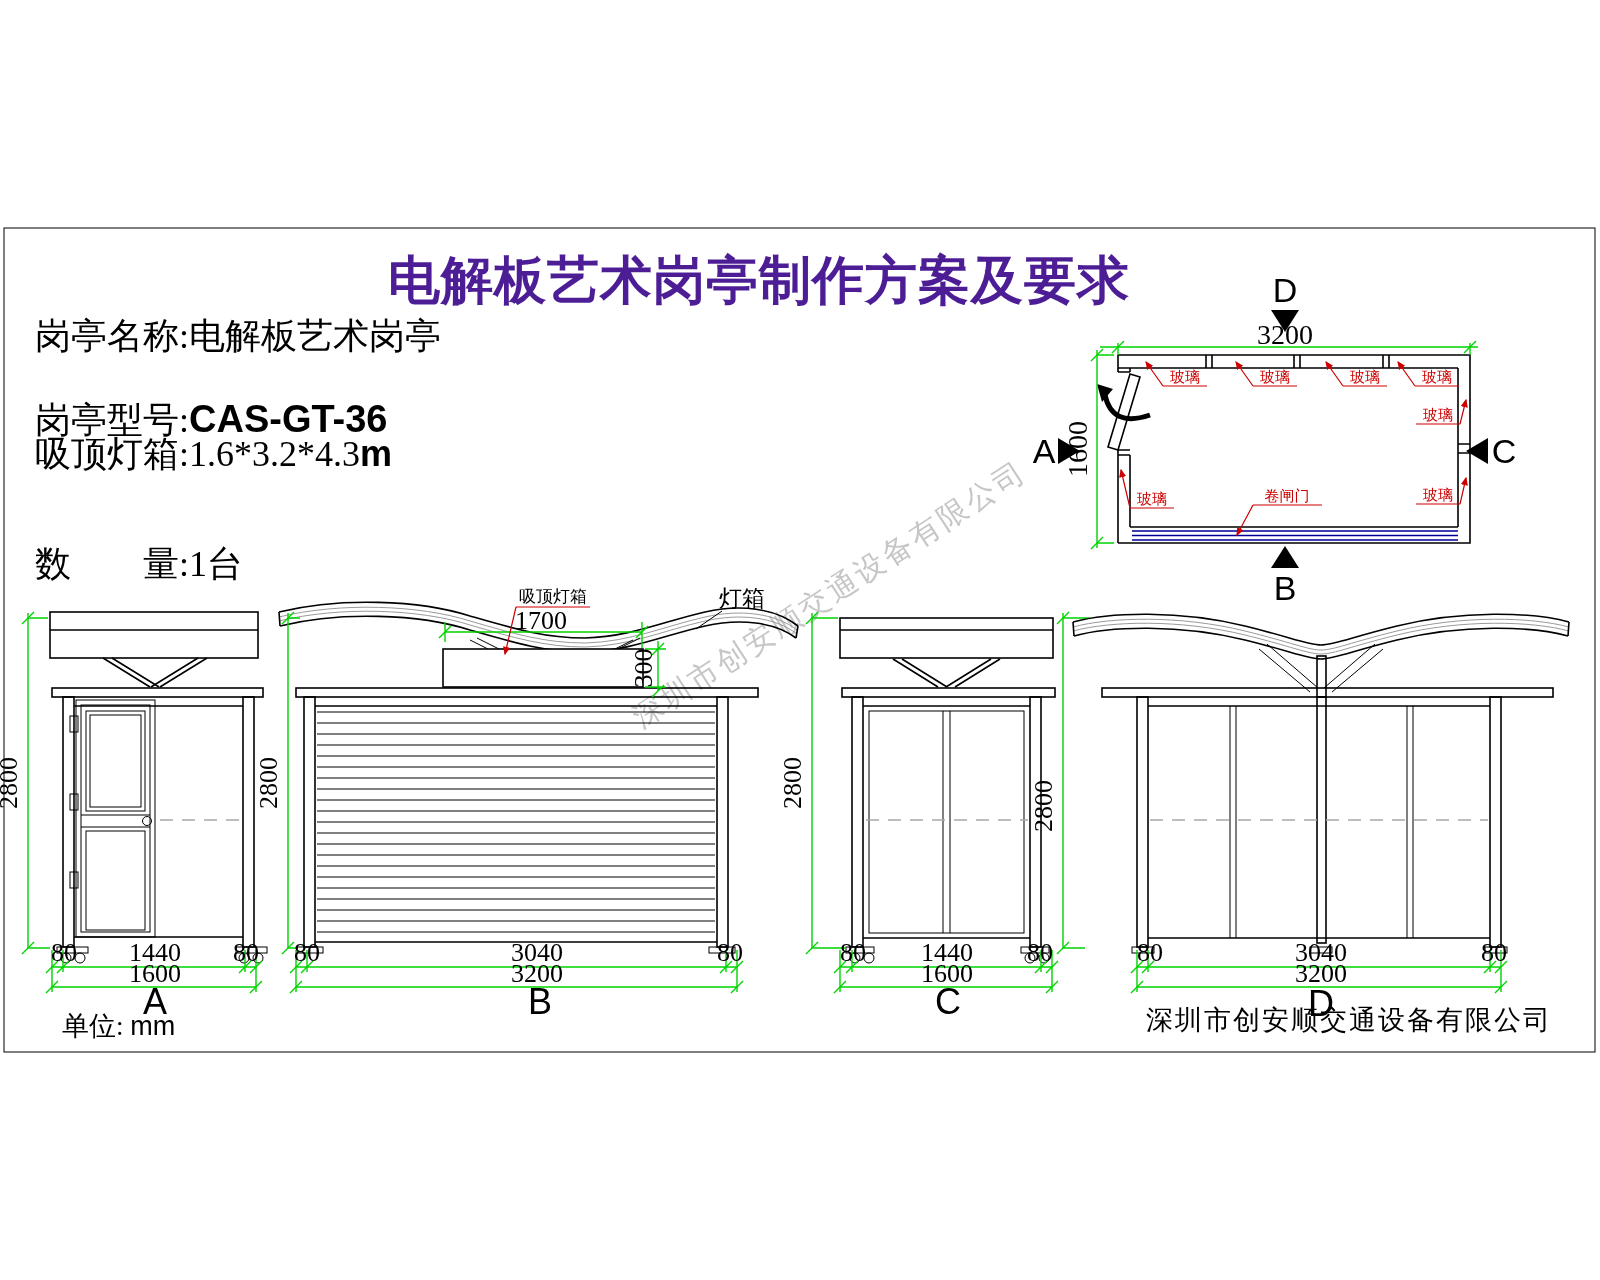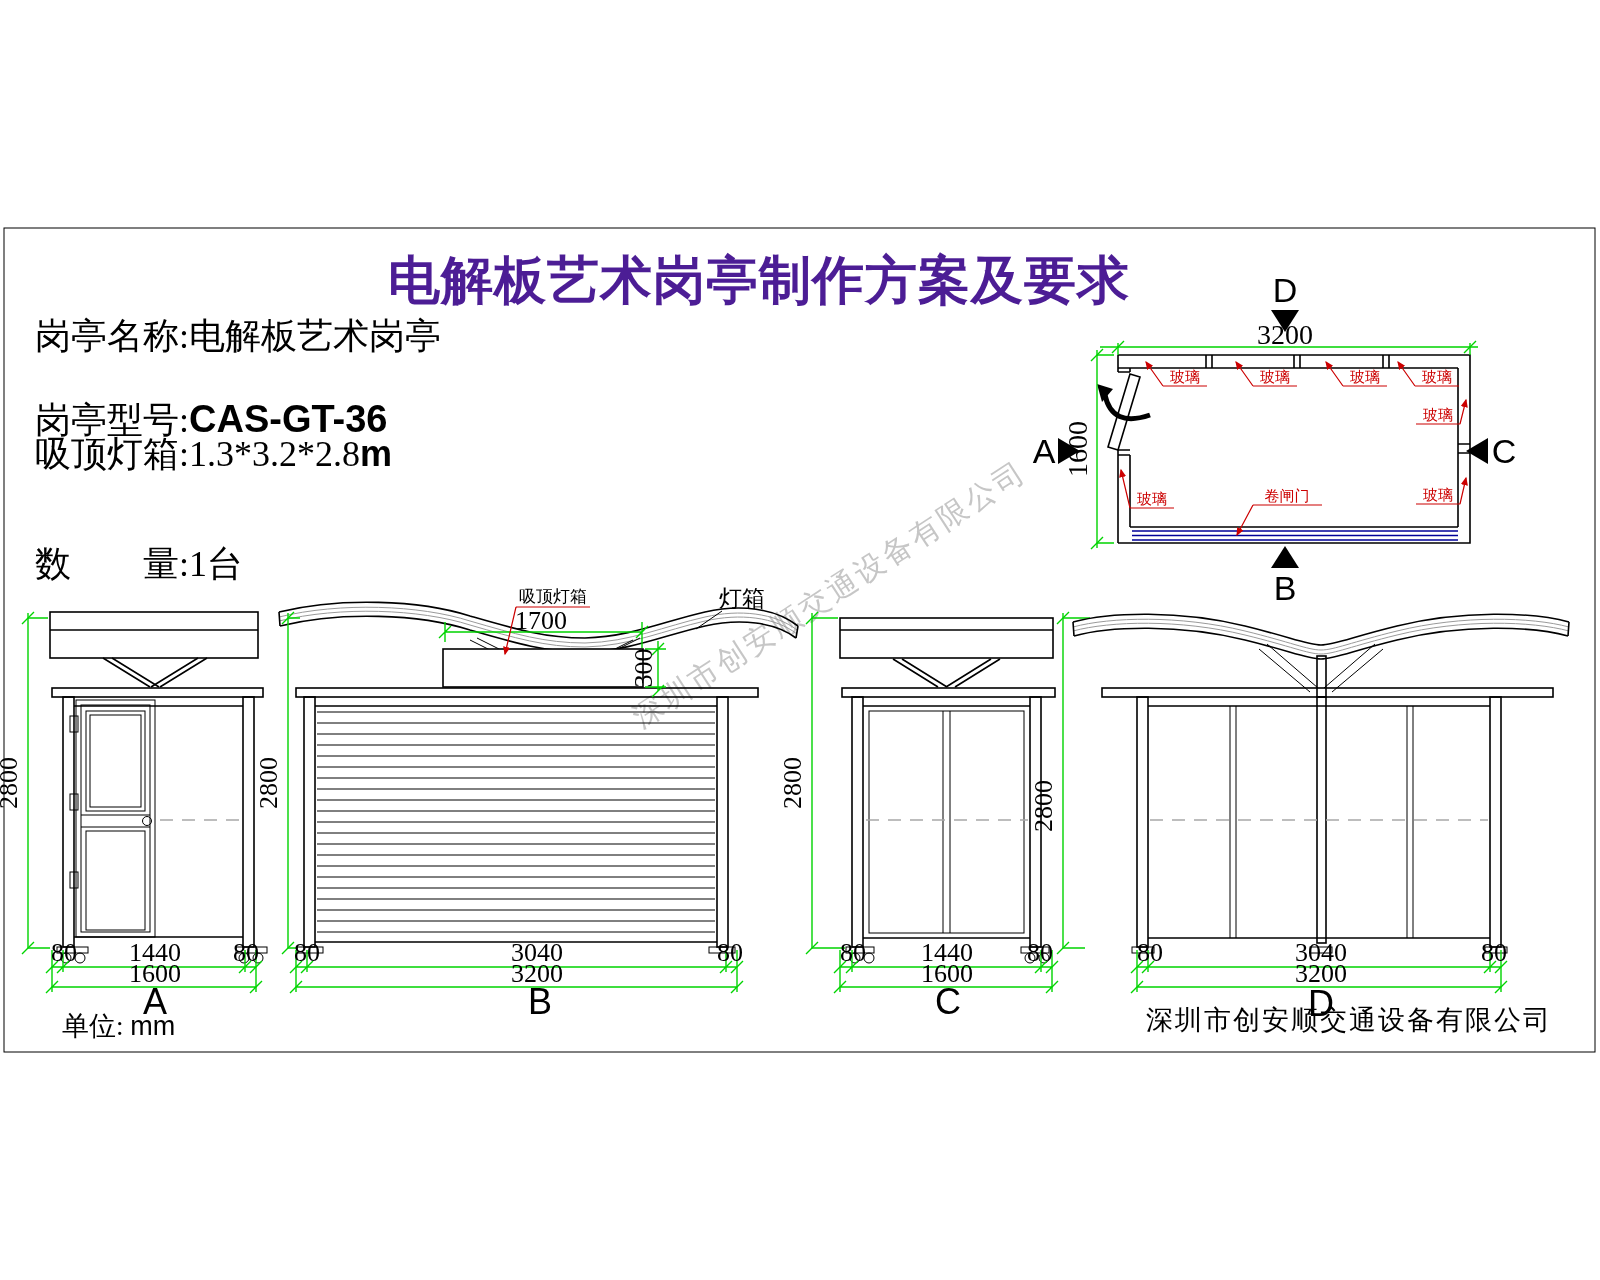--- a/index.html
+++ b/index.html
@@ -37,21 +37,21 @@
 </style>
 </head>
 <body>
 
 <div id="page">
 
   <div id="title">电解板艺术岗亭制作方案及要求</div>
 
   <div class="specrow" id="spec1"><span>岗亭名称:</span><span class="val">电解板艺术岗亭</span></div>
   <div class="specrow" id="spec2"><span>岗亭型号:</span><span class="sans">CAS-GT-36</span></div>
-  <div class="specrow" id="spec3"><span>吸顶灯箱:</span><span class="val">1.3*3.2*2.8</span><span class="unit">m</span></div>
+  <div class="specrow" id="spec3"><span>吸顶灯箱:</span><span class="val">1.6*3.2*4.3</span><span class="unit">m</span></div>
   <div class="specrow" id="spec5"><span>数　　量:</span><span class="val">1台</span></div>
 
   <div id="watermark">深圳市创安顺交通设备有限公司</div>
 
   <svg width="1600" height="1280" viewBox="0 0 1600 1280">
     <defs>
       <marker id="ra" markerWidth="8" markerHeight="8" refX="6" refY="3" orient="auto">
         <path d="M0,0 L7,3 L0,6 Z" fill="#cc0000"></path>
       </marker>
     </defs>

